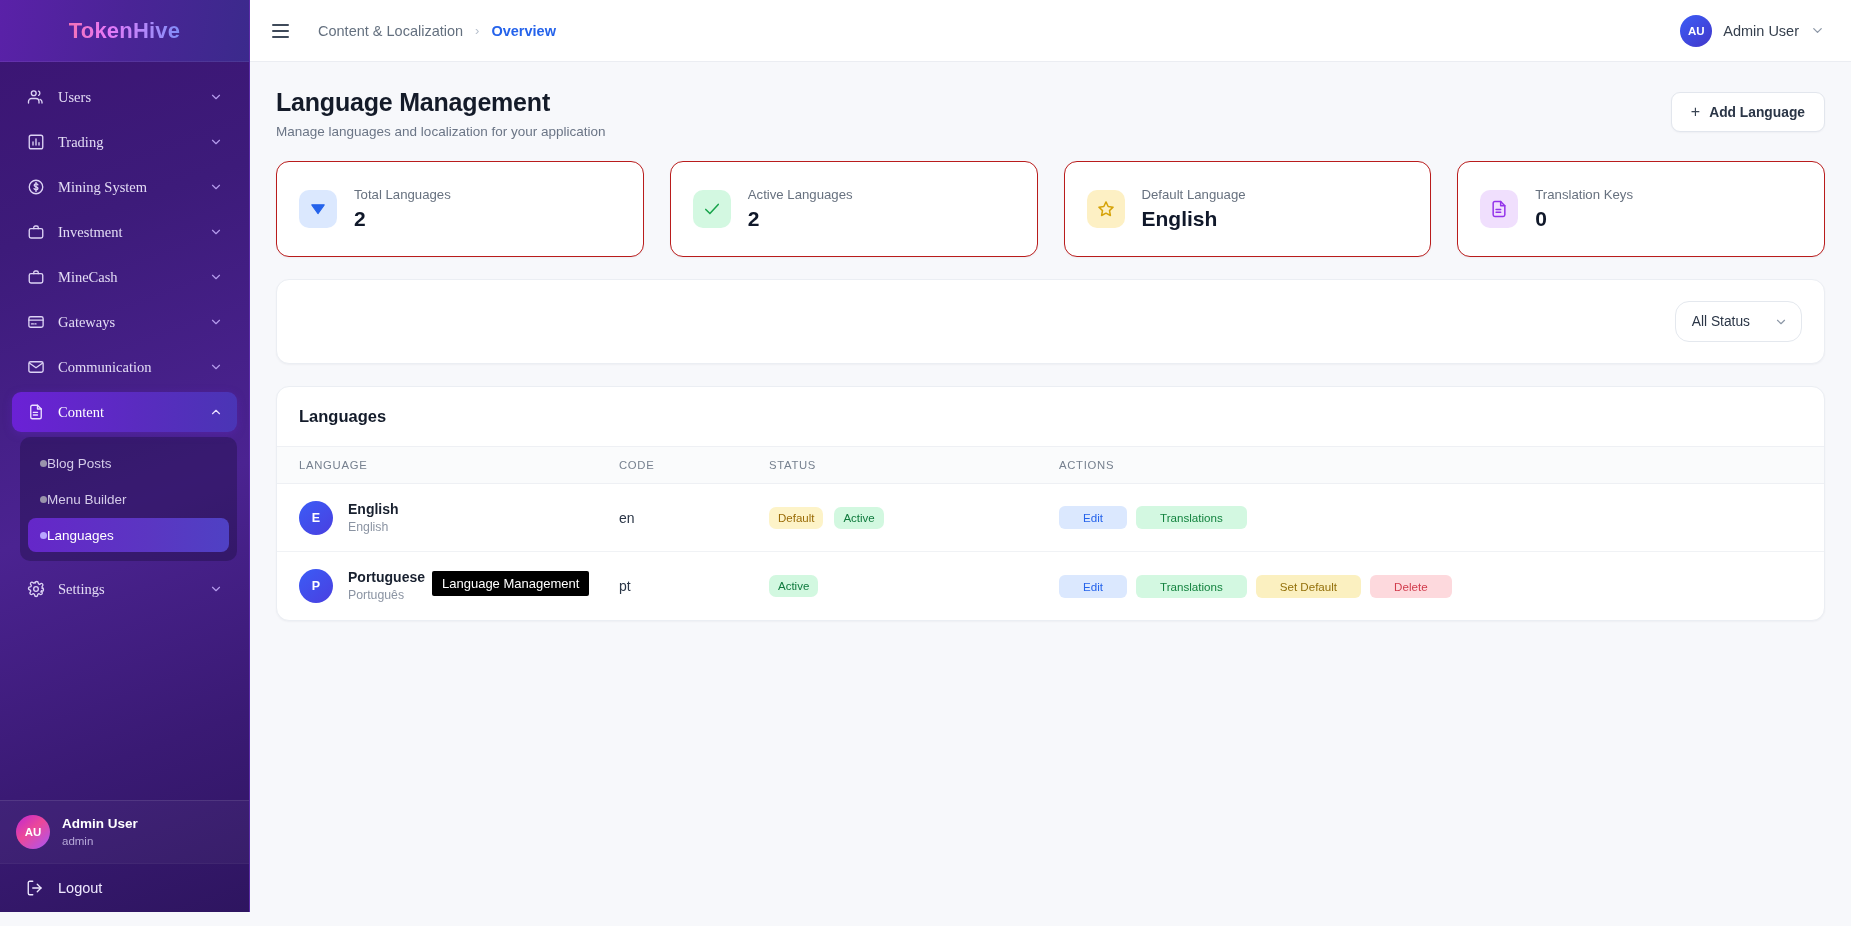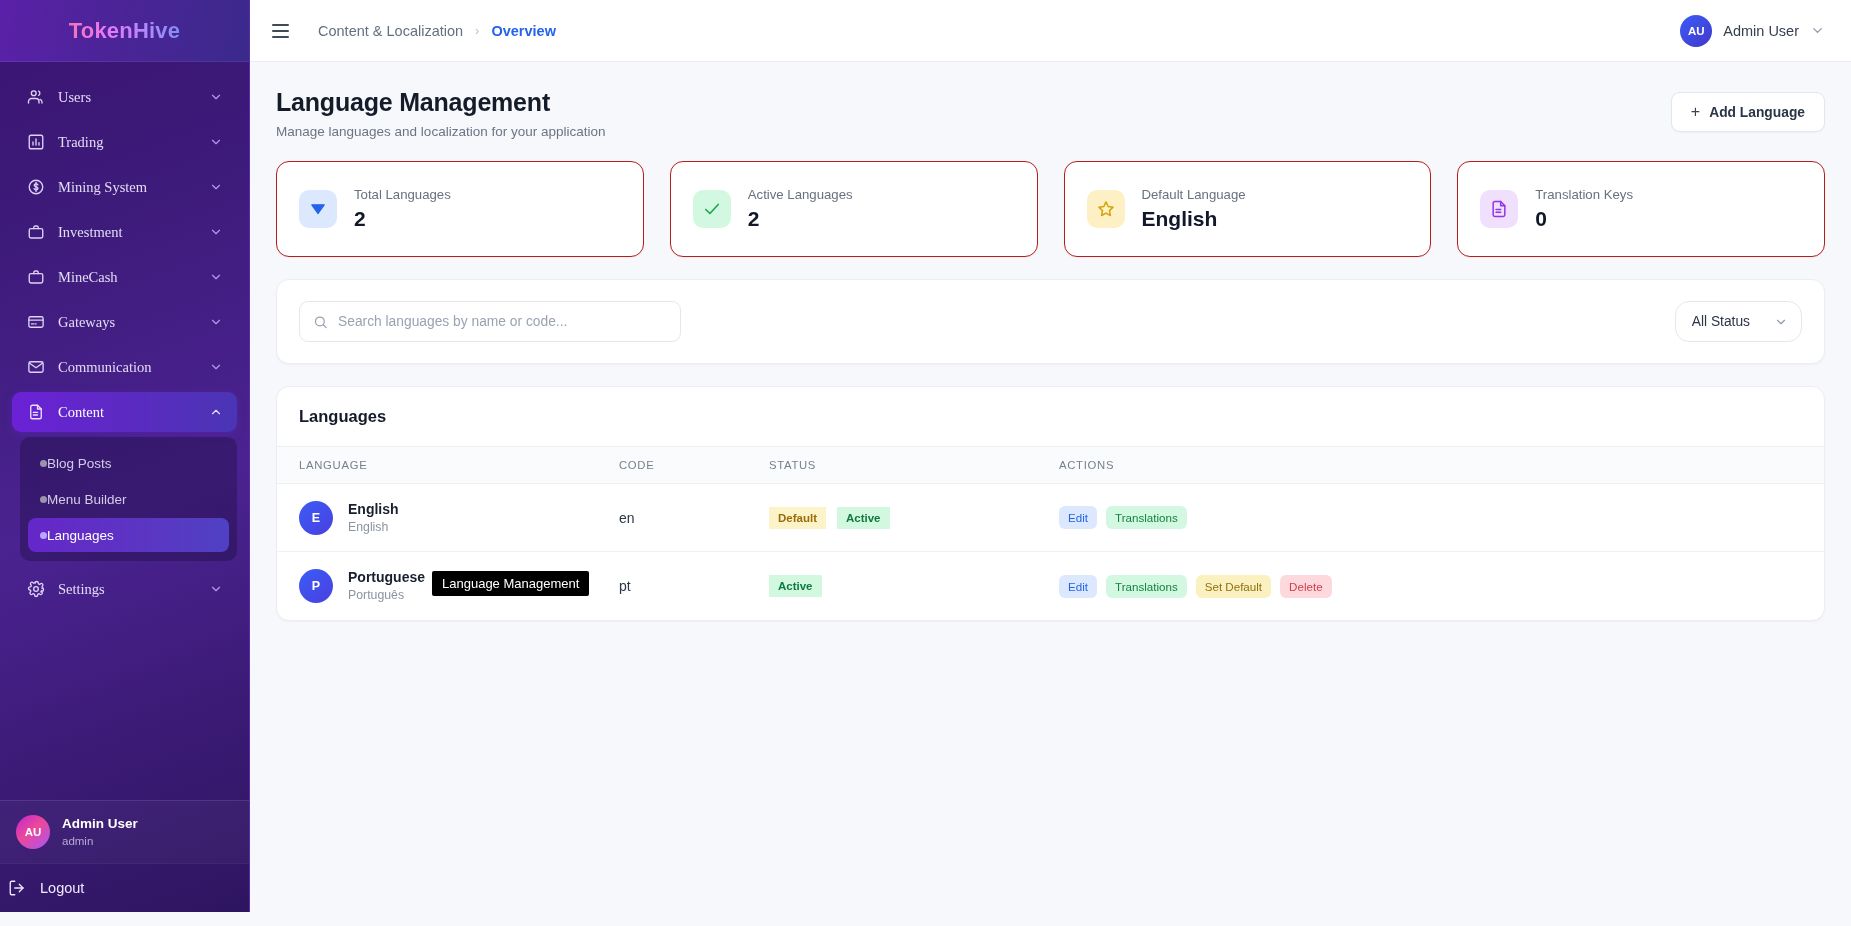--- a/index.html
+++ b/index.html
@@ -79,21 +79,21 @@
   .user-av {
     width: 34px; height: 34px; border-radius: 50%; flex: 0 0 34px;
     background: linear-gradient(140deg, #c026d3 0%, #ec4899 45%, #a855f7 100%);
     color: #fff; font-size: 11.5px; font-weight: bold;
     display: flex; align-items: center; justify-content: center;
   }
   .user-name { color: #fff; font-size: 13.5px; font-weight: bold; line-height: 1.35; }
   .user-role { color: #b6a8d8; font-size: 11.5px; line-height: 1.3; }
   .logout {
     display: flex; align-items: center; gap: 14px;
-    padding: 15px 8px; cursor: pointer;
+    padding: 15px 26px; cursor: pointer;
     color: #efe9ff; font-size: 14.5px;
     border-top: 1px solid rgba(255,255,255,0.07);
   }
   .logout svg { width: 18px; height: 18px; display: block; }
 
   
   .main { flex: 1 1 auto; height: 926px; display: flex; flex-direction: column; background: #f7f8fb; overflow: hidden; }
   .topbar {
     height: 62px; flex: 0 0 62px; background: #fff;
     border-bottom: 1px solid #ebedf2;
@@ -187,25 +187,25 @@
   .lang-av {
     width: 34px; height: 34px; border-radius: 50%; flex: 0 0 34px;
     background: linear-gradient(140deg, #3b5cf6 0%, #4a3fe0 100%);
     color: #fff; font-size: 12.5px; font-weight: bold;
     display: flex; align-items: center; justify-content: center;
   }
   .lang-name { font-size: 14px; font-weight: bold; color: #18202f; line-height: 1.35; }
   .lang-native { font-size: 12.3px; color: #8b94a3; line-height: 1.35; }
   .code-cell { font-size: 14px; color: #2b3647; }
   .badges { display: flex; align-items: center; gap: 11px; }
-  .badge { display: inline-flex; align-items: center; height: 22px; padding: 0 9px; border-radius: 0; font-size: 11.5px; font-weight: bold; }
+  .badge { display: inline-flex; align-items: center; height: 22px; padding: 0 9px; border-radius: 7px; font-size: 11.5px; font-weight: normal; }
   .b-default { background: #fdf3c8; color: #9a6b06; }
   .b-active { background: #d2f8e0; color: #0f7a3d; }
   .actions { display: flex; align-items: center; gap: 9px; }
-  .act { display: inline-flex; align-items: center; height: 23px; padding: 0 9px; border-radius: 6px; font-size: 11.6px; cursor: pointer; }
+  .act { display: inline-flex; align-items: center; height: 23px; padding: 0 24px; border-radius: 6px; font-size: 11.6px; cursor: pointer; }
   .a-edit { background: #dbe8fe; color: #2563eb; }
   .a-trans { background: #d3f8e1; color: #13833f; }
   .a-setdef { background: #fbf0c0; color: #93700a; }
   .a-del { background: #fdd9dd; color: #d13b4c; }
 
   .tooltip {
     position: absolute; left: 432px; top: 571px;
     background: #000; color: #fff;
     font-size: 13px; padding: 5px 10px; border-radius: 2px;
     white-space: nowrap; z-index: 50;
@@ -475,29 +475,20 @@
               </svg>
             </div>
             <div>
               <div class="stat-label">Translation Keys</div>
               <div class="stat-value">0</div>
             </div>
           </div>
         </div>
 
       <div class="filterbar">
-        <div class="search-wrap">
-          <span>
-            <svg viewBox="0 0 24 24" fill="none" stroke="currentColor" stroke-width="2" stroke-linecap="round">
-                <circle cx="11" cy="11" r="7"></circle>
-                <line x1="16.5" y1="16.5" x2="21" y2="21"></line>
-              </svg>
-          </span>
-          <input class="search-input" type="text" placeholder="Search languages by name or code..." style="">
-        </div>
         <div class="status-select">
           <span>All Status</span>
           <span class="chev">
             <svg viewBox="0 0 24 24" fill="none" stroke="currentColor" stroke-width="2" stroke-linecap="round" stroke-linejoin="round">
                 <polyline points="6 9 12 15 18 9"></polyline>
               </svg>
           </span>
         </div>
       </div>
 

